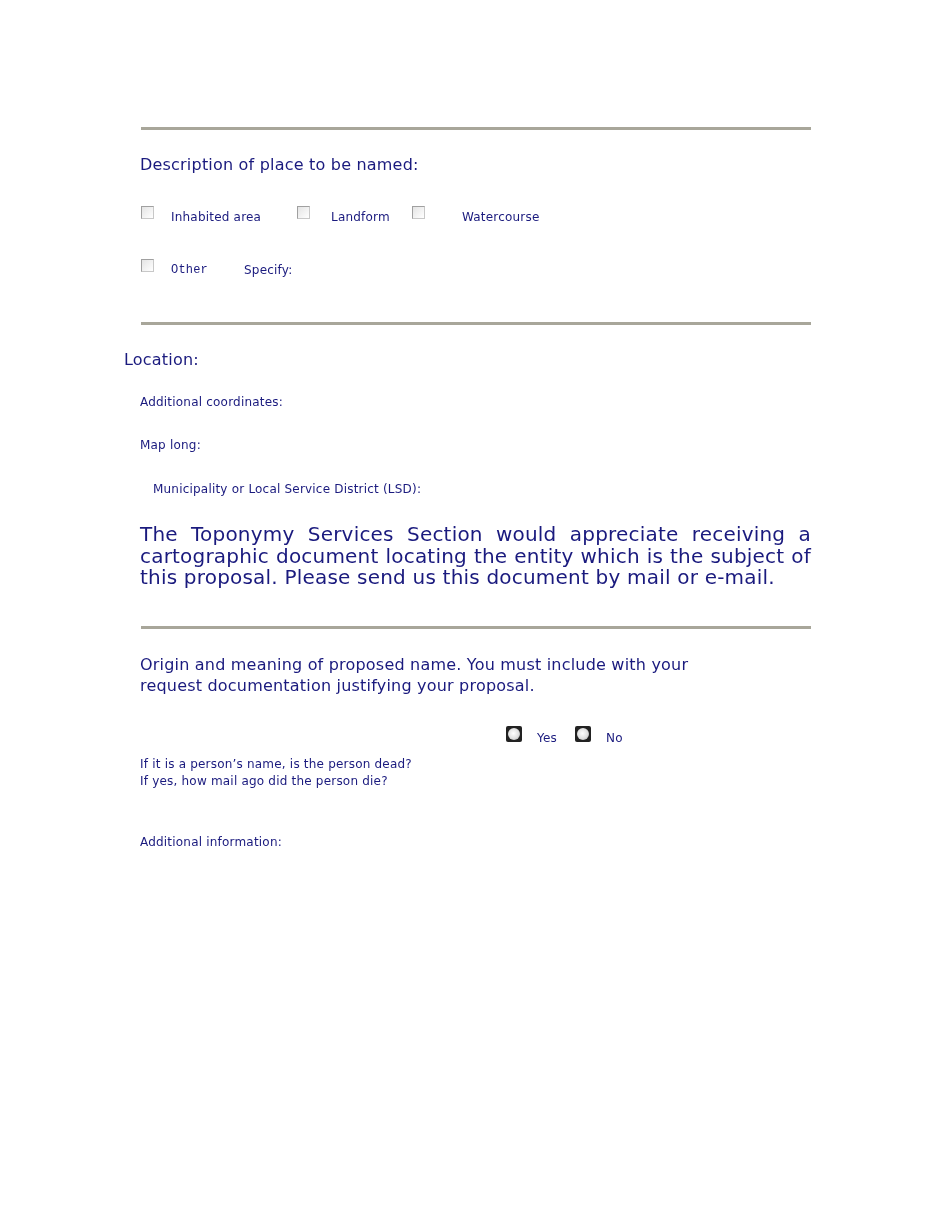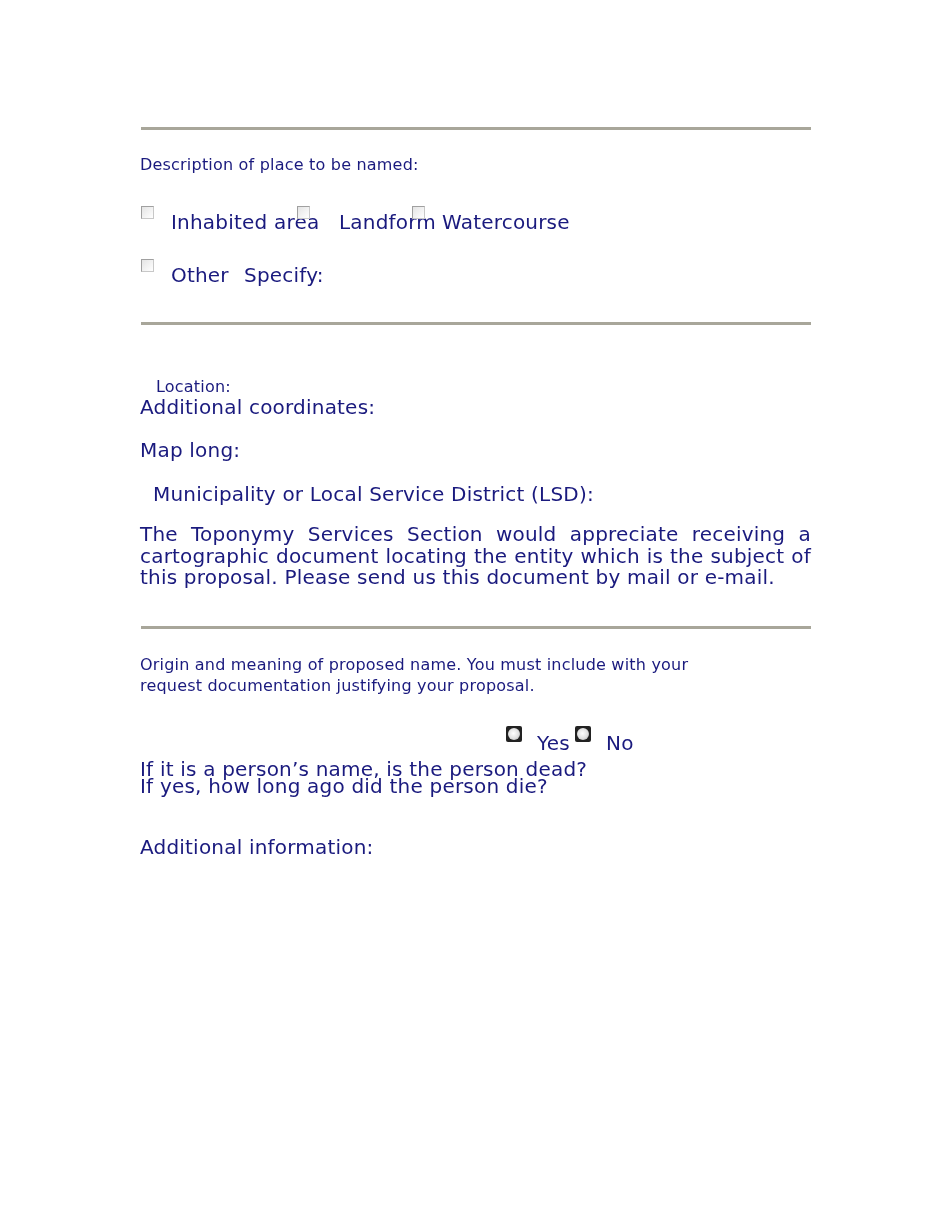--- a/index.html
+++ b/index.html
@@ -1,19 +1,19 @@
 <!DOCTYPE html>
 <html><head>
   <meta charset="utf-8">
   <style>
     html, body { margin: 0; padding: 0; background: #ffffff; }
     body { width: 950px; height: 1230px; position: relative; overflow: hidden;
       font-family: "DejaVu Sans", sans-serif; color: #1a1a7e; }
     .rule { position: absolute; left: 141px; width: 670px; height: 0; border-top: 3px solid #a8a69a; }
-    .t { position: absolute; white-space: nowrap; font-size: 20px; letter-spacing: 0.2px; }
+    .t { position: absolute; white-space: nowrap; font-size: 12px; letter-spacing: 0.2px; }
     .h { font-size: 16px; }
     .cb { position: absolute; width: 13px; height: 13px; box-sizing: border-box;
       border: 1px solid #c8c8c8; border-top-color: #a0a0a0; border-left-color: #a0a0a0;
       background: linear-gradient(135deg, #e4e4e4, #ffffff); }
     .rb { position: absolute; width: 16px; height: 16px; box-sizing: border-box; background: #222;
       border-radius: 2px; }
     .rb::after { content: ""; position: absolute; left: 2px; top: 2px; width: 12px; height: 12px;
       border-radius: 50%; background: radial-gradient(circle at 45% 45%, #ffffff 0%, #e0e0e0 55%, #9a9a9a 100%); }
     .para { position: absolute; left: 140px; top: 524px; width: 671px; font-size: 20px;
       line-height: 21.5px; text-align: justify; letter-spacing: 0.2px; }
@@ -21,42 +21,42 @@
 </head>
 <body>
 
 <div class="rule" style="top:127px;"></div>
 
 <div class="t h" style="left:140px; top:155px;">Description of place to be named:</div>
 
 <div class="cb" style="left:141px; top:206px;"></div>
 <div class="t" style="left:171px; top:210px;">Inhabited area</div>
 <div class="cb" style="left:297px; top:206px;"></div>
-<div class="t" style="left:339px; top:210px;">Landform</div>
+<div class="t" style="left:331px; top:210px;">Landform</div>
 <div class="cb" style="left:412px; top:206px;"></div>
-<div class="t" style="left:442px; top:210px;">Watercourse</div>
+<div class="t" style="left:462px; top:210px;">Watercourse</div>
 
 <div class="cb" style="left:141px; top:259px;"></div>
-<div class="t" style="left:171px; top:263px;">Other</div>
+<div class="t" style="left:171px; top:263px;font-family:Liberation Mono, monospace;">Other</div>
 <div class="t" style="left:244px; top:263px;">Specify:</div>
 
 <div class="rule" style="top:322px;"></div>
 
-<div class="t h" style="left:156px; top:350px;margin-top:27px;">Location:</div>
+<div class="t h" style="left:124px; top:350px;">Location:</div>
 <div class="t" style="left:140px; top:395px;">Additional coordinates:</div>
 <div class="t" style="left:140px; top:438px;">Map long:</div>
 <div class="t" style="left:140px; top:482px;margin-left:13px;">Municipality or Local Service District (LSD):</div>
 
 <div class="para">The Toponymy Services Section would appreciate receiving a cartographic document locating the entity which is the subject of this proposal. Please send us this document by mail or e-mail.</div>
 
 <div class="rule" style="top:626px;"></div>
 
 <div class="t h" style="left:140px; top:655px;">Origin and meaning of proposed name.  You must include with your</div>
 <div class="t h" style="left:140px; top:676px;">request documentation justifying your proposal.</div>
 
 <div class="t" style="left:140px; top:731px;margin-top:26px;">If it is a person’s name, is the person dead?</div>
 <div class="rb" style="left:506px; top:726px;"></div>
 <div class="t" style="left:537px; top:731px;">Yes</div>
 <div class="rb" style="left:575px; top:726px;"></div>
 <div class="t" style="left:606px; top:731px;">No</div>
 
-<div class="t" style="left:140px; top:774px;">If yes, how long ago did the person die?</div>
+<div class="t" style="left:140px; top:774px;">If yes, how mail ago did the person die?</div>
 <div class="t" style="left:140px; top:818px;margin-top:17px;">Additional information:</div>
 
 </body></html>

